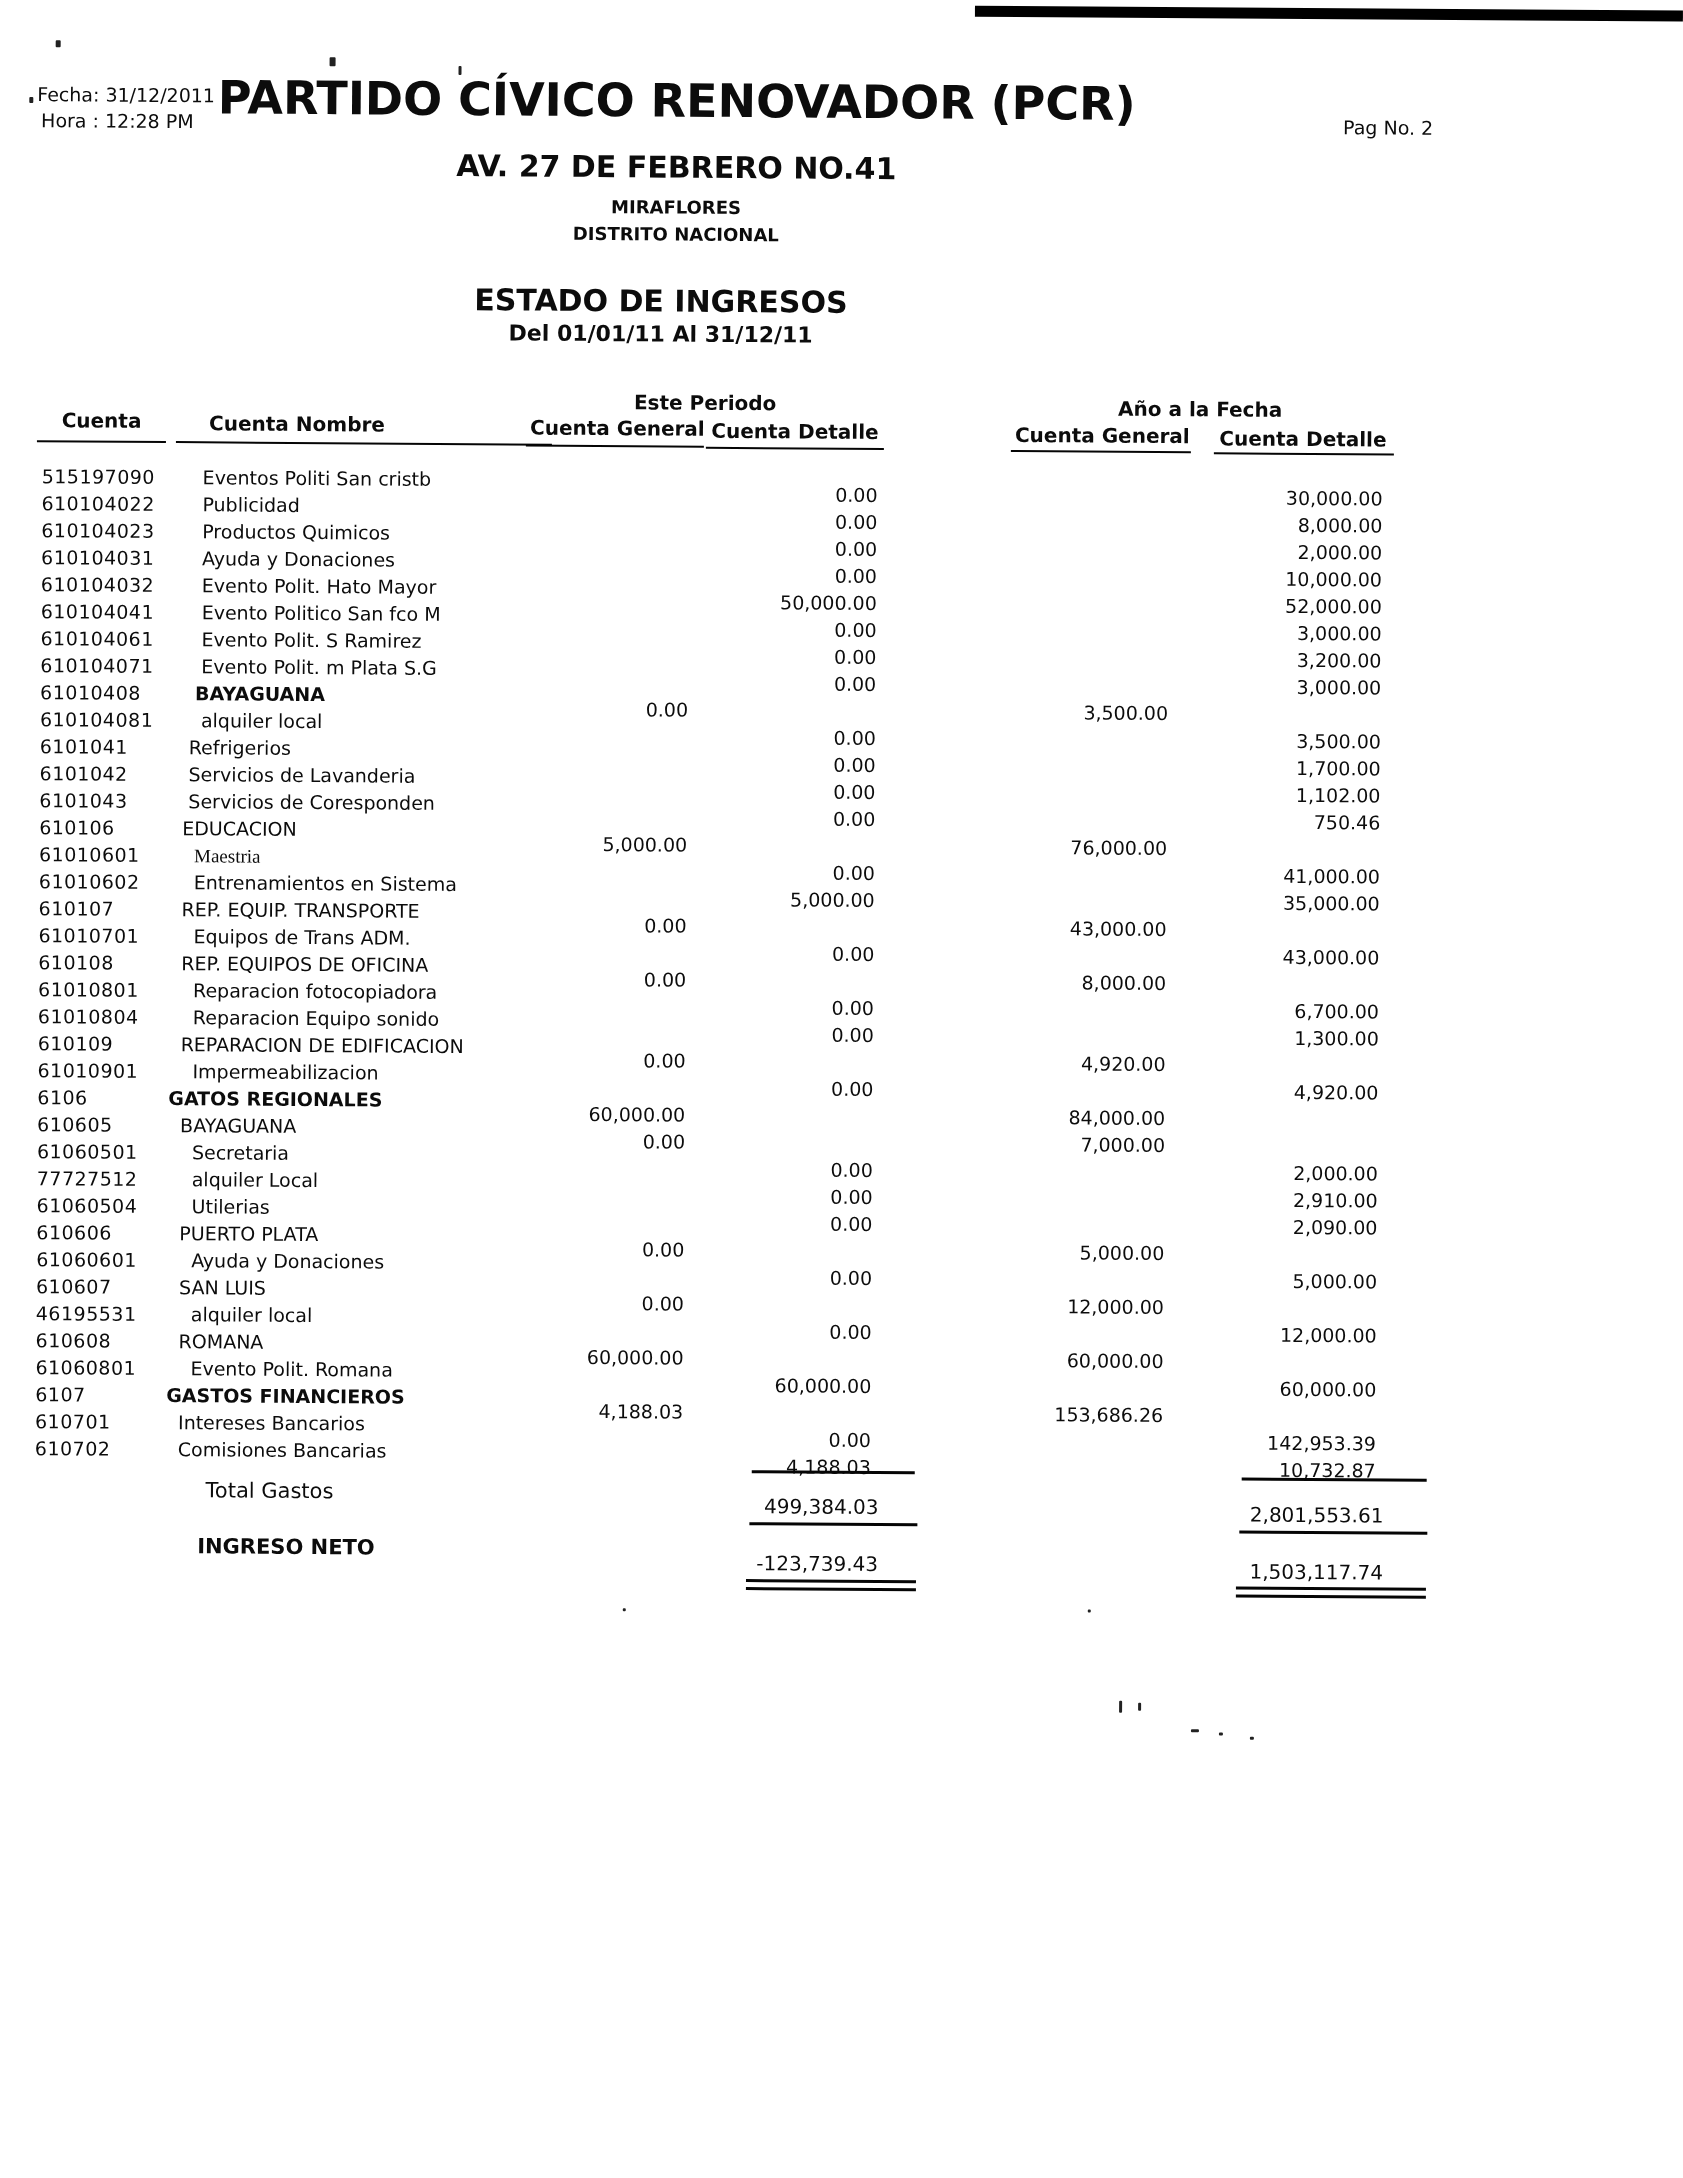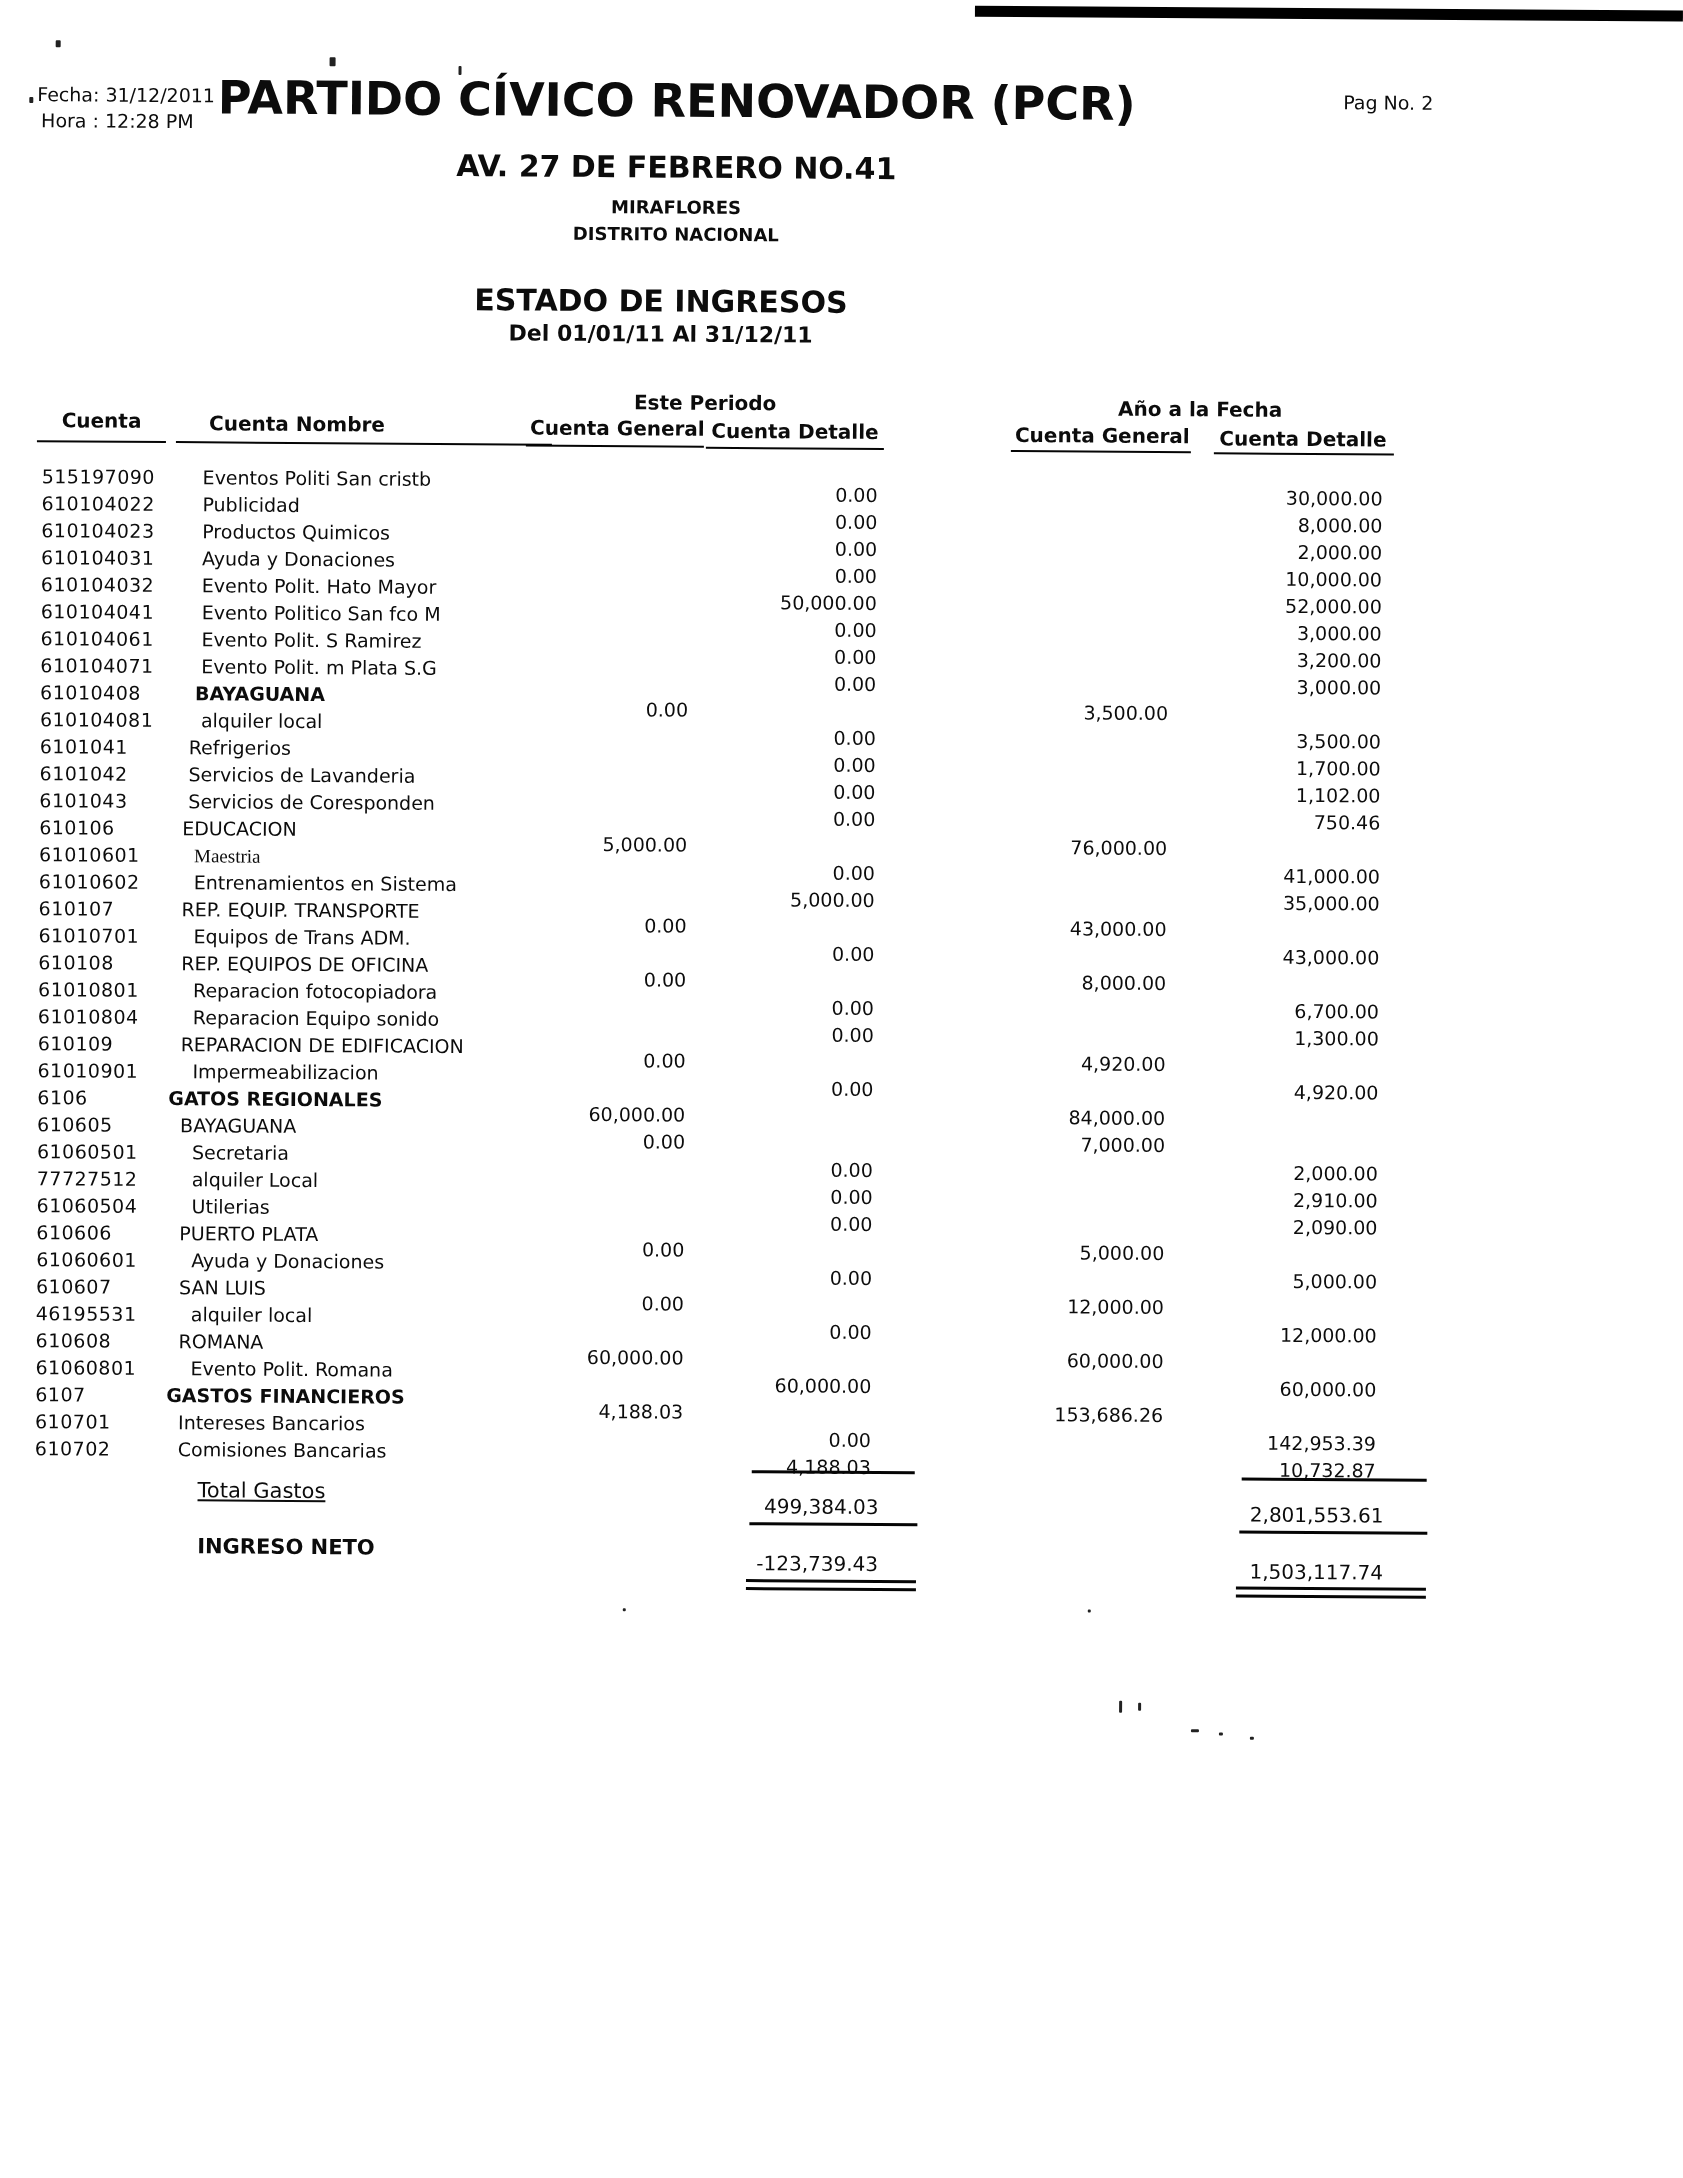--- a/index.html
+++ b/index.html
@@ -55,21 +55,21 @@
     <div class="speck" style="left:634px;top:1604px;width:3px;height:3px;"></div>
     <div class="speck" style="left:1099px;top:1602px;width:3px;height:3px;"></div>
     <div class="speck" style="left:1131px;top:1693px;width:3px;height:12px;"></div>
     <div class="speck" style="left:1150px;top:1695px;width:3px;height:8px;"></div>
     <div class="speck" style="left:1203px;top:1721px;width:8px;height:3px;"></div>
     <div class="speck" style="left:1231px;top:1724px;width:4px;height:3px;"></div>
     <div class="speck" style="left:1262px;top:1728px;width:4px;height:3px;"></div>
 
     <div class="abs hdr-meta" style="left:38px;top:83px;">Fecha: 31/12/2011</div>
     <div class="abs hdr-meta" style="left:42px;top:109px;">Hora : 12:28 PM</div>
-    <div class="abs hdr-meta" style="left:1344px;top:82px;">Pag  No. 2</div>
+    <div class="abs hdr-meta" style="left:1344px;top:107px;">Pag  No. 2</div>
 
     <div class="abs ctr doc-title" style="left:153px;top:69px;width:1049px;">PARTIDO CÍVICO RENOVADOR (PCR)</div>
     <div class="abs ctr doc-addr" style="left:153px;top:145px;width:1049px;">AV. 27 DE FEBRERO NO.41</div>
     <div class="abs ctr doc-sub" style="left:153px;top:192px;width:1049px;">MIRAFLORES</div>
     <div class="abs ctr doc-sub" style="left:153px;top:219px;width:1049px;">DISTRITO NACIONAL</div>
 
     <div class="abs ctr rep-title" style="left:188px;top:279px;width:950px;">ESTADO DE INGRESOS</div>
     <div class="abs ctr rep-period" style="left:188px;top:317px;width:950px;">Del 01/01/11 Al 31/12/11</div>
 
     <div class="abs ctr colhead" style="left:609px;top:386px;width:198px;">Este Periodo</div>
@@ -310,21 +310,21 @@
           <span class="acct">610702</span>
           <span class="nm" style="padding-left: 12px;">Comisiones  Bancarias</span>
           <span class="amt a-ed">4,188.03</span>
           <span class="amt a-ad">10,732.87</span>
         </div>
       </div>
 
     <div class="rule" style="left:762px;top:1465px;width:163px;"></div>
     <div class="rule" style="left:1252px;top:1469px;width:185px;"></div>
 
-    <div class="abs tot-label" style="left:208px;top:1477px;text-decoration:underline;">Total Gastos</div>
+    <div class="abs tot-label" style="left:216px;top:1477px;">Total Gastos</div>
     <div class="abs tot-val" style="left:691px;top:1489px;width:198px;">499,384.03</div>
     <div class="abs tot-val" style="left:1196px;top:1494px;width:198px;">2,801,553.61</div>
 
     <div class="rule" style="left:760px;top:1517px;width:168px;"></div>
     <div class="rule" style="left:1250px;top:1522px;width:188px;"></div>
 
     <div class="abs neto-label" style="left:208px;top:1533px;">INGRESO NETO</div>
     <div class="abs tot-val" style="left:691px;top:1546px;width:198px;">-123,739.43</div>
     <div class="abs tot-val" style="left:1196px;top:1551px;width:198px;">1,503,117.74</div>
 

